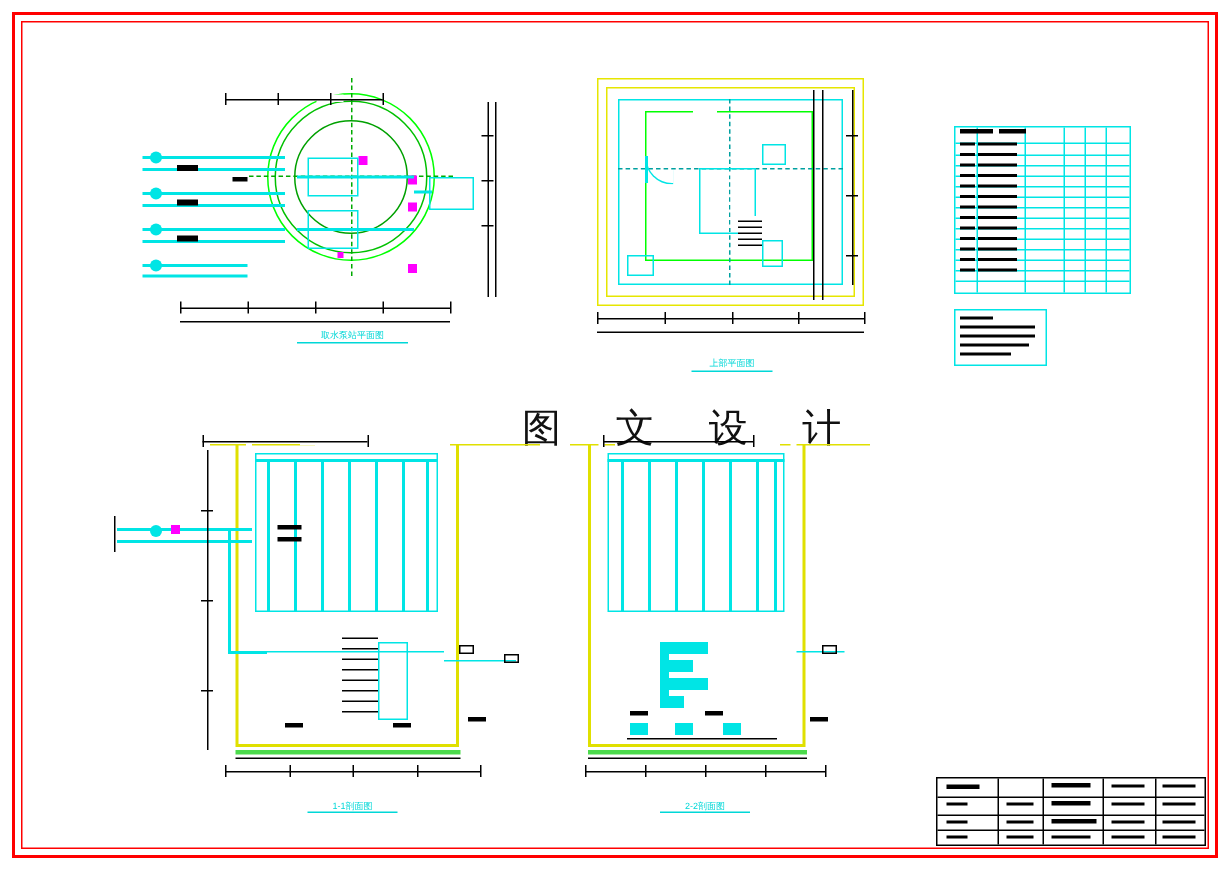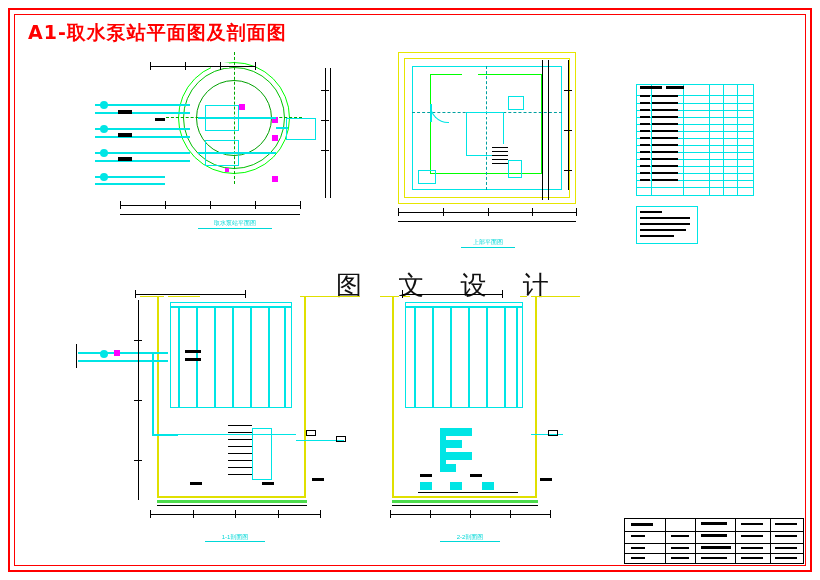--- a/index.html
+++ b/index.html
@@ -1,21 +1,21 @@
 <!DOCTYPE html>
 <html><head>
 <meta charset="utf-8">
 <style>
   html,body{margin:0;padding:0;background:#fff;}
   body{width:820px;height:580px;font-family:"Liberation Sans",sans-serif;overflow:hidden;}
   #stage{position:relative;width:820px;height:580px;background:#ffffff;}
   .border-outer{position:absolute;left:8px;top:8px;width:804px;height:564px;border:2px solid #ff0000;box-sizing:border-box;}
   .border-inner{position:absolute;left:14px;top:14px;width:792px;height:552px;border:1px solid #ff0000;box-sizing:border-box;}
   .title{position:absolute;left:28px;top:20px;color:#ff0000;font-weight:bold;font-size:19px;letter-spacing:1px;font-family:"DejaVu Sans",sans-serif;}
-  .watermark{position:absolute;left:336px;top:268px;font-size:26px;color:#111;letter-spacing:14px;font-family:"DejaVu Sans",sans-serif;}
+  .watermark{position:absolute;left:348px;top:268px;font-size:26px;color:#111;letter-spacing:14px;font-family:"DejaVu Sans",sans-serif;}
   .cap{position:absolute;color:#00d7d7;font-size:6px;text-align:center;white-space:nowrap;}
   .capline{position:absolute;height:1px;background:#00d7d7;}
   .cyan{position:absolute;border:1px solid #00e5e5;box-sizing:border-box;}
   .cyanf{position:absolute;background:#00e5e5;}
   .white{position:absolute;border:1px solid #ffffff;box-sizing:border-box;}
   .whitef{position:absolute;background:#ffffff;}
   .green{position:absolute;border:1px solid #00ff00;box-sizing:border-box;}
   .greenf{position:absolute;background:#00cc00;}
   .yellow{position:absolute;border:1px solid #e6e600;box-sizing:border-box;}
   .yellowf{position:absolute;background:#e0e000;}
@@ -36,21 +36,20 @@
   .bar{position:absolute;background:#000;}
 </style>
 </head>
 <body>
 
 <div id="stage">
 
   <div class="border-outer"></div>
   <div class="border-inner"></div>
 
-  <div class="title">A1-取水泵站平面图及剖面图</div>
   <div class="watermark">图 文 设 计</div>
 
   <div>
 
     <div class="circleG" style="left:178px;top:62px;width:112px;height:112px;"></div>
     <div class="circleG" style="left:183px;top:67px;width:102px;height:102px;border-color:#00c000;"></div>
     <div class="circleG" style="left:196px;top:80px;width:76px;height:76px;border-color:#00a000;"></div>
 
     <div class="dashG" style="left:166px;top:117px;width:136px;"></div>
     <div style="position:absolute;left:234px;top:52px;width:0;height:132px;border-left:1px dashed #00aa00;"></div>

